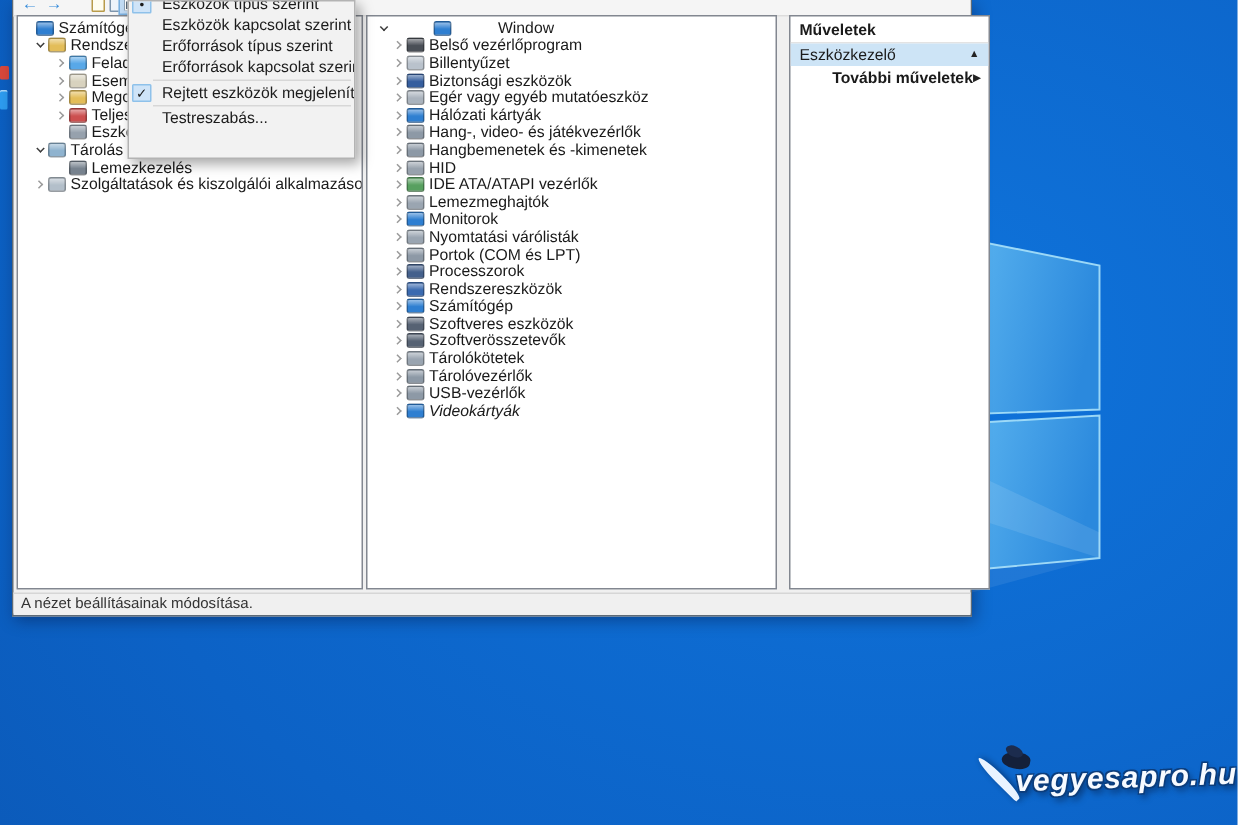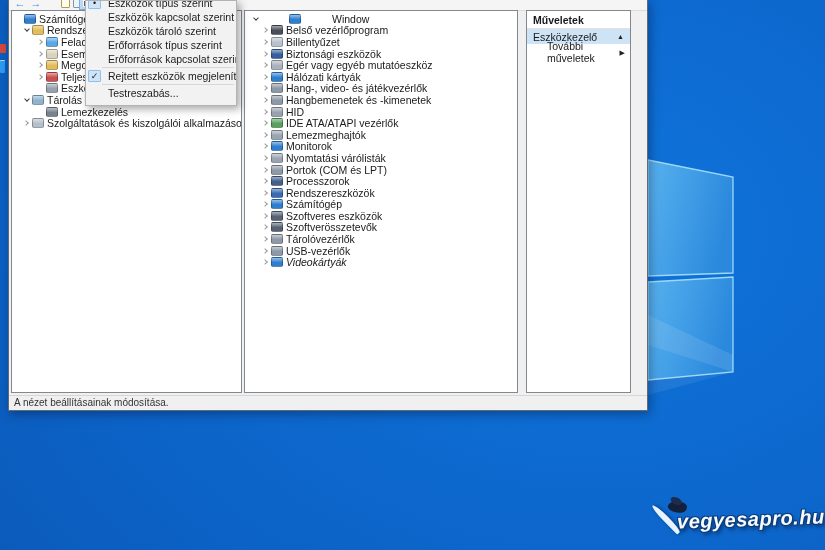--- a/index.html
+++ b/index.html
@@ -35,38 +35,38 @@
   .tb-doc  { left:48px; }
   .tb-win  { left:60px; }
   .tb-doc .glyph, .tb-win .glyph { width:9px; height:10px; background:#fffdf0; border:1px solid #b89b4a; border-radius:1px; }
   .tb-win .glyph { background:#eef4fb; border-color:#7d95ad; }
   .tb-view { left:70px; width:15px; background:#c2dcf5; border:1px solid #7ab0e0; }
   .tb-view .glyph { width:8px; height:7px; background:#5b6b7b; box-shadow:0 0 0 1px #fff inset; }
 
   .pane { position:absolute; top:10px; height:383px; background:#fff; border:1px solid #828790; overflow:hidden; }
   .pane-left { left:2px; width:231px; }
   .pane-mid  { left:235px; width:274px; }
-  .pane-right{ left:517px; width:105px; }
+  .pane-right{ left:517px; width:134px; }
 
   
   .trow { display:flex; align-items:center; height:11.6px; font-size:10.5px; color:#1a1a1a; white-space:nowrap; cursor:default; }
   .chevbox { width:9px; min-width:9px; display:flex; align-items:center; justify-content:center; }
   .chev { width:4px; height:4px; border-right:1.1px solid #9a9a9a; border-bottom:1.1px solid #9a9a9a; transform:rotate(-45deg); margin-left:-2px; }
   .chev.exp { border-color:#3c3c3c; transform:rotate(45deg); margin-top:-2px; margin-left:0; }
   .ic { width:12px; min-width:12px; height:10px; border-radius:2px; margin:0 3px 0 1px;
         border:1px solid rgba(0,0,0,.28);
         background-image:linear-gradient(rgba(255,255,255,.5), rgba(255,255,255,0) 55%); }
   .tlabel { padding-right:4px; }
 
   .pane-left .inner, .pane-mid .inner { padding-top:2px; }
 
   
   .act-title { font-size:10.5px; font-weight:bold; color:#1a1a1a; padding:3px 6px 2px 6px; border-bottom:1px solid #e3e3e3; }
   .act-group { display:flex; align-items:center; justify-content:space-between; background:#cde4f6; height:15px; padding:0 6px; font-size:10.5px; color:#1a1a1a; }
-  .act-more  { display:flex; align-items:center; justify-content:flex-start; height:16px; padding:0 5px 0 20px; font-size:10.5px; color:#1a1a1a; }
+  .act-more  { display:flex; align-items:center; justify-content:flex-end; height:16px; padding:0 5px 0 20px; font-size:10.5px; color:#1a1a1a;font-weight:bold; }
   .tri { font-size:7px; color:#222; line-height:1; }
 
   
   .statusbar { position:absolute; left:0; right:0; top:395px; height:14px; background:#f0f0f0; border-top:1px solid #d6d6d6; font-size:10px; color:#333; padding:1px 0 0 5px; }
 
   
   .menu {
     position:absolute; left:85px; top:0; width:152px; height:106px; z-index:60;
     background:#f2f2f2; border:1px solid #b3b3b3;
     box-shadow:3px 3px 8px rgba(0,0,0,.35); overflow:hidden;
@@ -319,20 +319,27 @@
           <span class="ic" style="background-color: rgb(86, 98, 115);"></span>
           <span class="tlabel">Szoftveres eszközök</span>
         </div>
         <div class="trow" style="padding-left: 16px;">
           <span class="chevbox">
             <span class="chev"></span>
           </span>
           <span class="ic" style="background-color: rgb(86, 98, 115);"></span>
           <span class="tlabel">Szoftverösszetevők</span>
         </div>
+        <div class="trow" style="padding-left: 16px;">
+          <span class="chevbox">
+            <span class="chev"></span>
+          </span>
+          <span class="ic" style="background-color: rgb(154, 165, 177);"></span>
+          <span class="tlabel">Tárolókötetek</span>
+        </div>
         <div class="trow" style="padding-left: 16px; text-align: center;">
           <span class="chevbox">
             <span class="chev"></span>
           </span>
           <span class="ic" style="background-color: rgb(141, 153, 166);"></span>
           <span class="tlabel">Tárolóvezérlők</span>
         </div>
         <div class="trow" style="padding-left: 16px;">
           <span class="chevbox">
             <span class="chev"></span>
@@ -363,21 +370,20 @@
   </div>
 
   <div class="statusbar">
     <span>A nézet beállításainak módosítása.</span>
   </div>
 </div>
 
 <div class="menu" id="menu-root">
     <div class="mitem first"><span class="mark">•</span><span>Eszközök típus szerint</span></div>
     <div class="mitem"><span>Eszközök kapcsolat szerint</span></div>
-    <div class="mitem"><span>Eszközök tároló szerint</span></div>
     <div class="mitem"><span>Erőforrások típus szerint</span></div>
     <div class="mitem"><span>Erőforrások kapcsolat szerint</span></div>
     <div class="msep"></div>
     <div class="mitem"><span class="mark">✓</span><span>Rejtett eszközök megjelenítése</span></div>
     <div class="msep"></div>
     <div class="mitem"><span>Testreszabás...</span></div>
   </div>
 
 <div class="watermark">
   <div class="pin">

